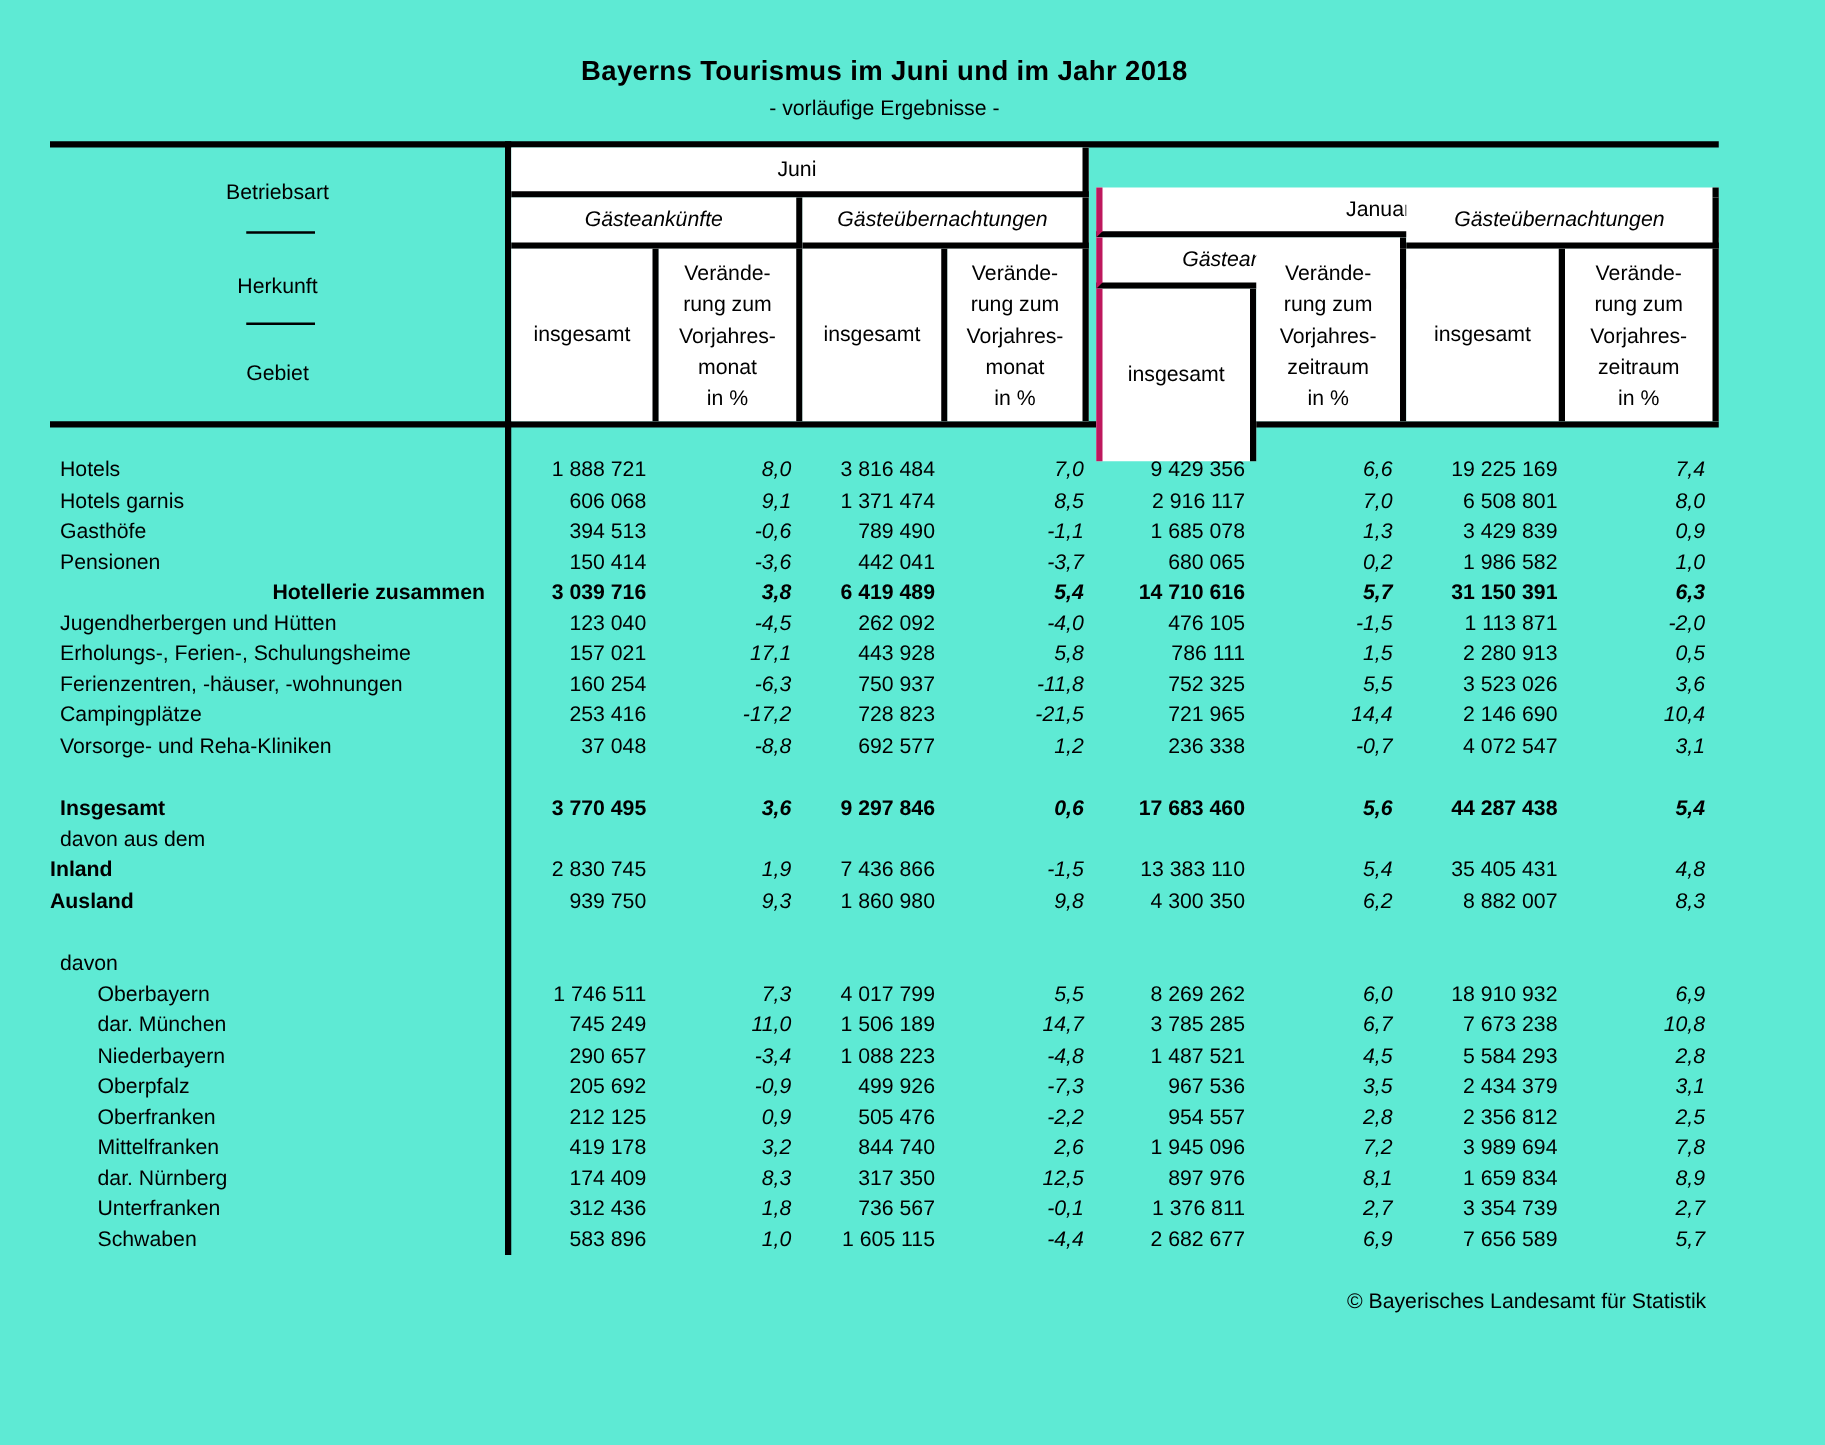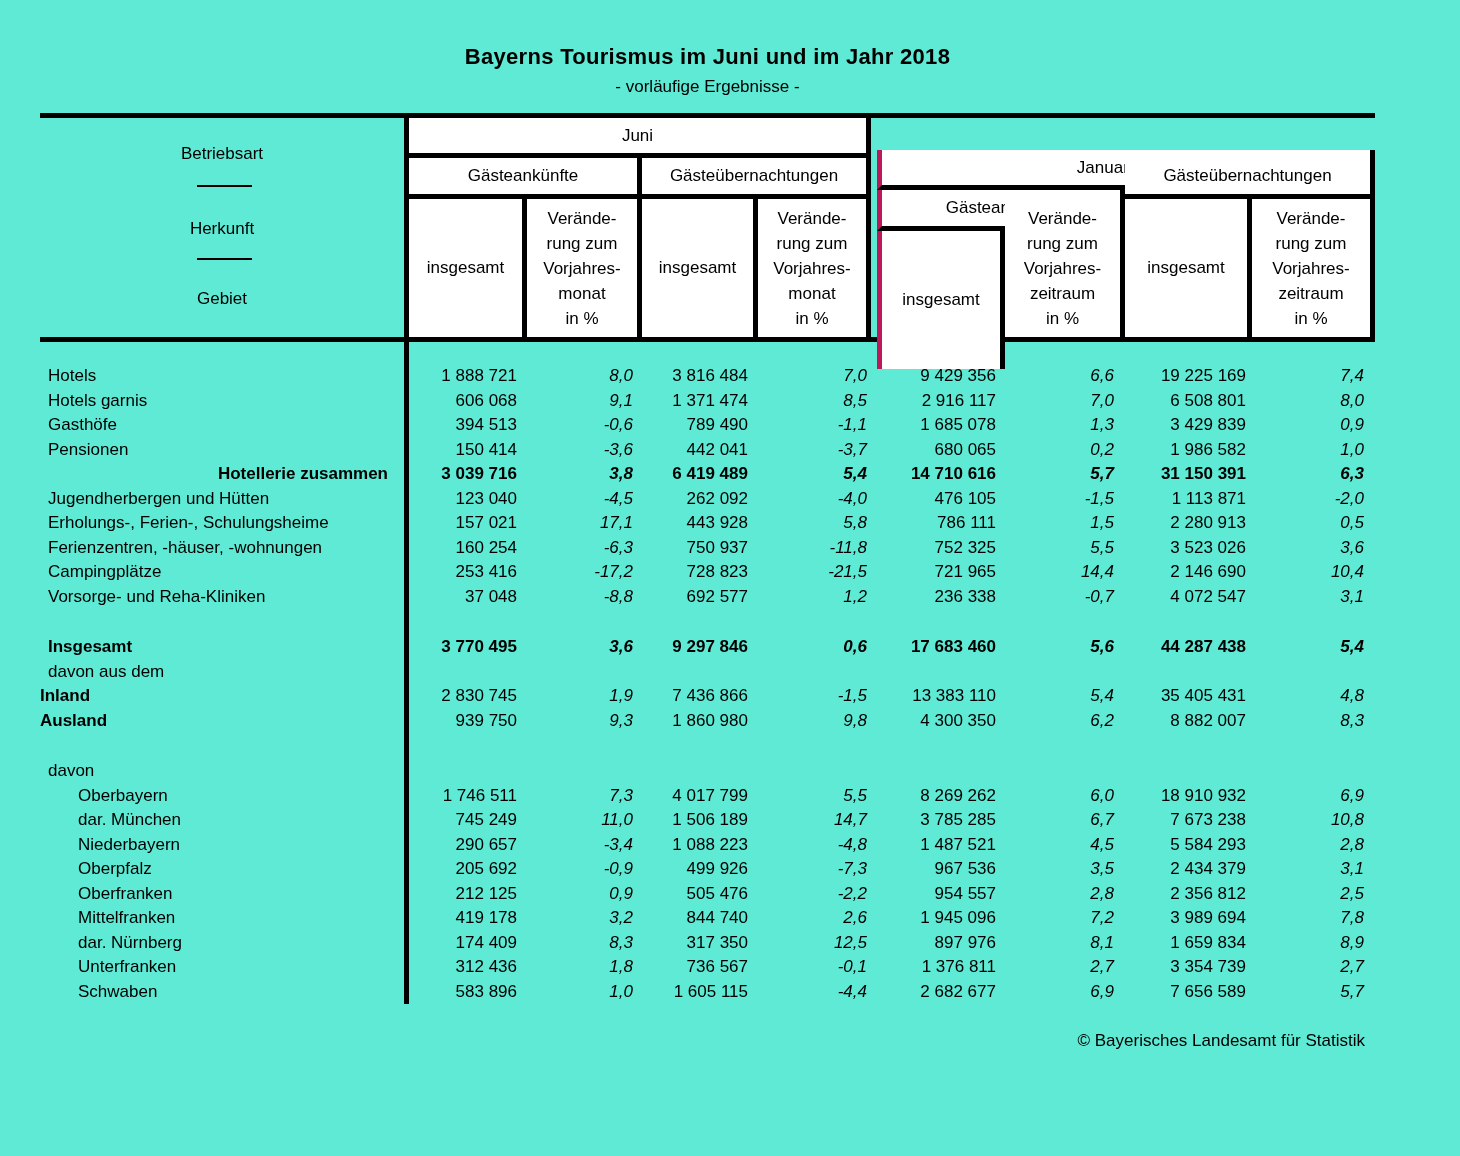--- a/index.html
+++ b/index.html
@@ -56,21 +56,21 @@
   .stub-l2 { top: 144px; }
 
   
   .hbox {
     position: absolute;
     display: flex; align-items: center; justify-content: center;
     font-size: 17px; text-align: center;
     background: #fff;
   }
   .rowA { top: 5px; height: 40px; border-bottom: 5px solid #000; }
-  .rowB { top: 45px; height: 41px; border-bottom: 5px solid #000; }
+  .rowB { top: 45px; height: 41px; border-bottom: 5px solid #000; font-style: italic; }
   .rowC { top: 86px; height: 138px; }
   .bdr-r { border-right: 5px solid #000; }
   .bdr-l { border-left: 5px solid #be185d; margin-top: 32px; }
 
   .gA-juni    { left: 369px; width: 462px; text-align: center; }
   .gA-janjuni { left: 837px; width: 498px; }
 
   .gB-1 { left: 369px;  width: 233px; }
   .gB-2 { left: 602px;  width: 229px; }
   .gB-3 { left: 837px;  width: 248px; }

